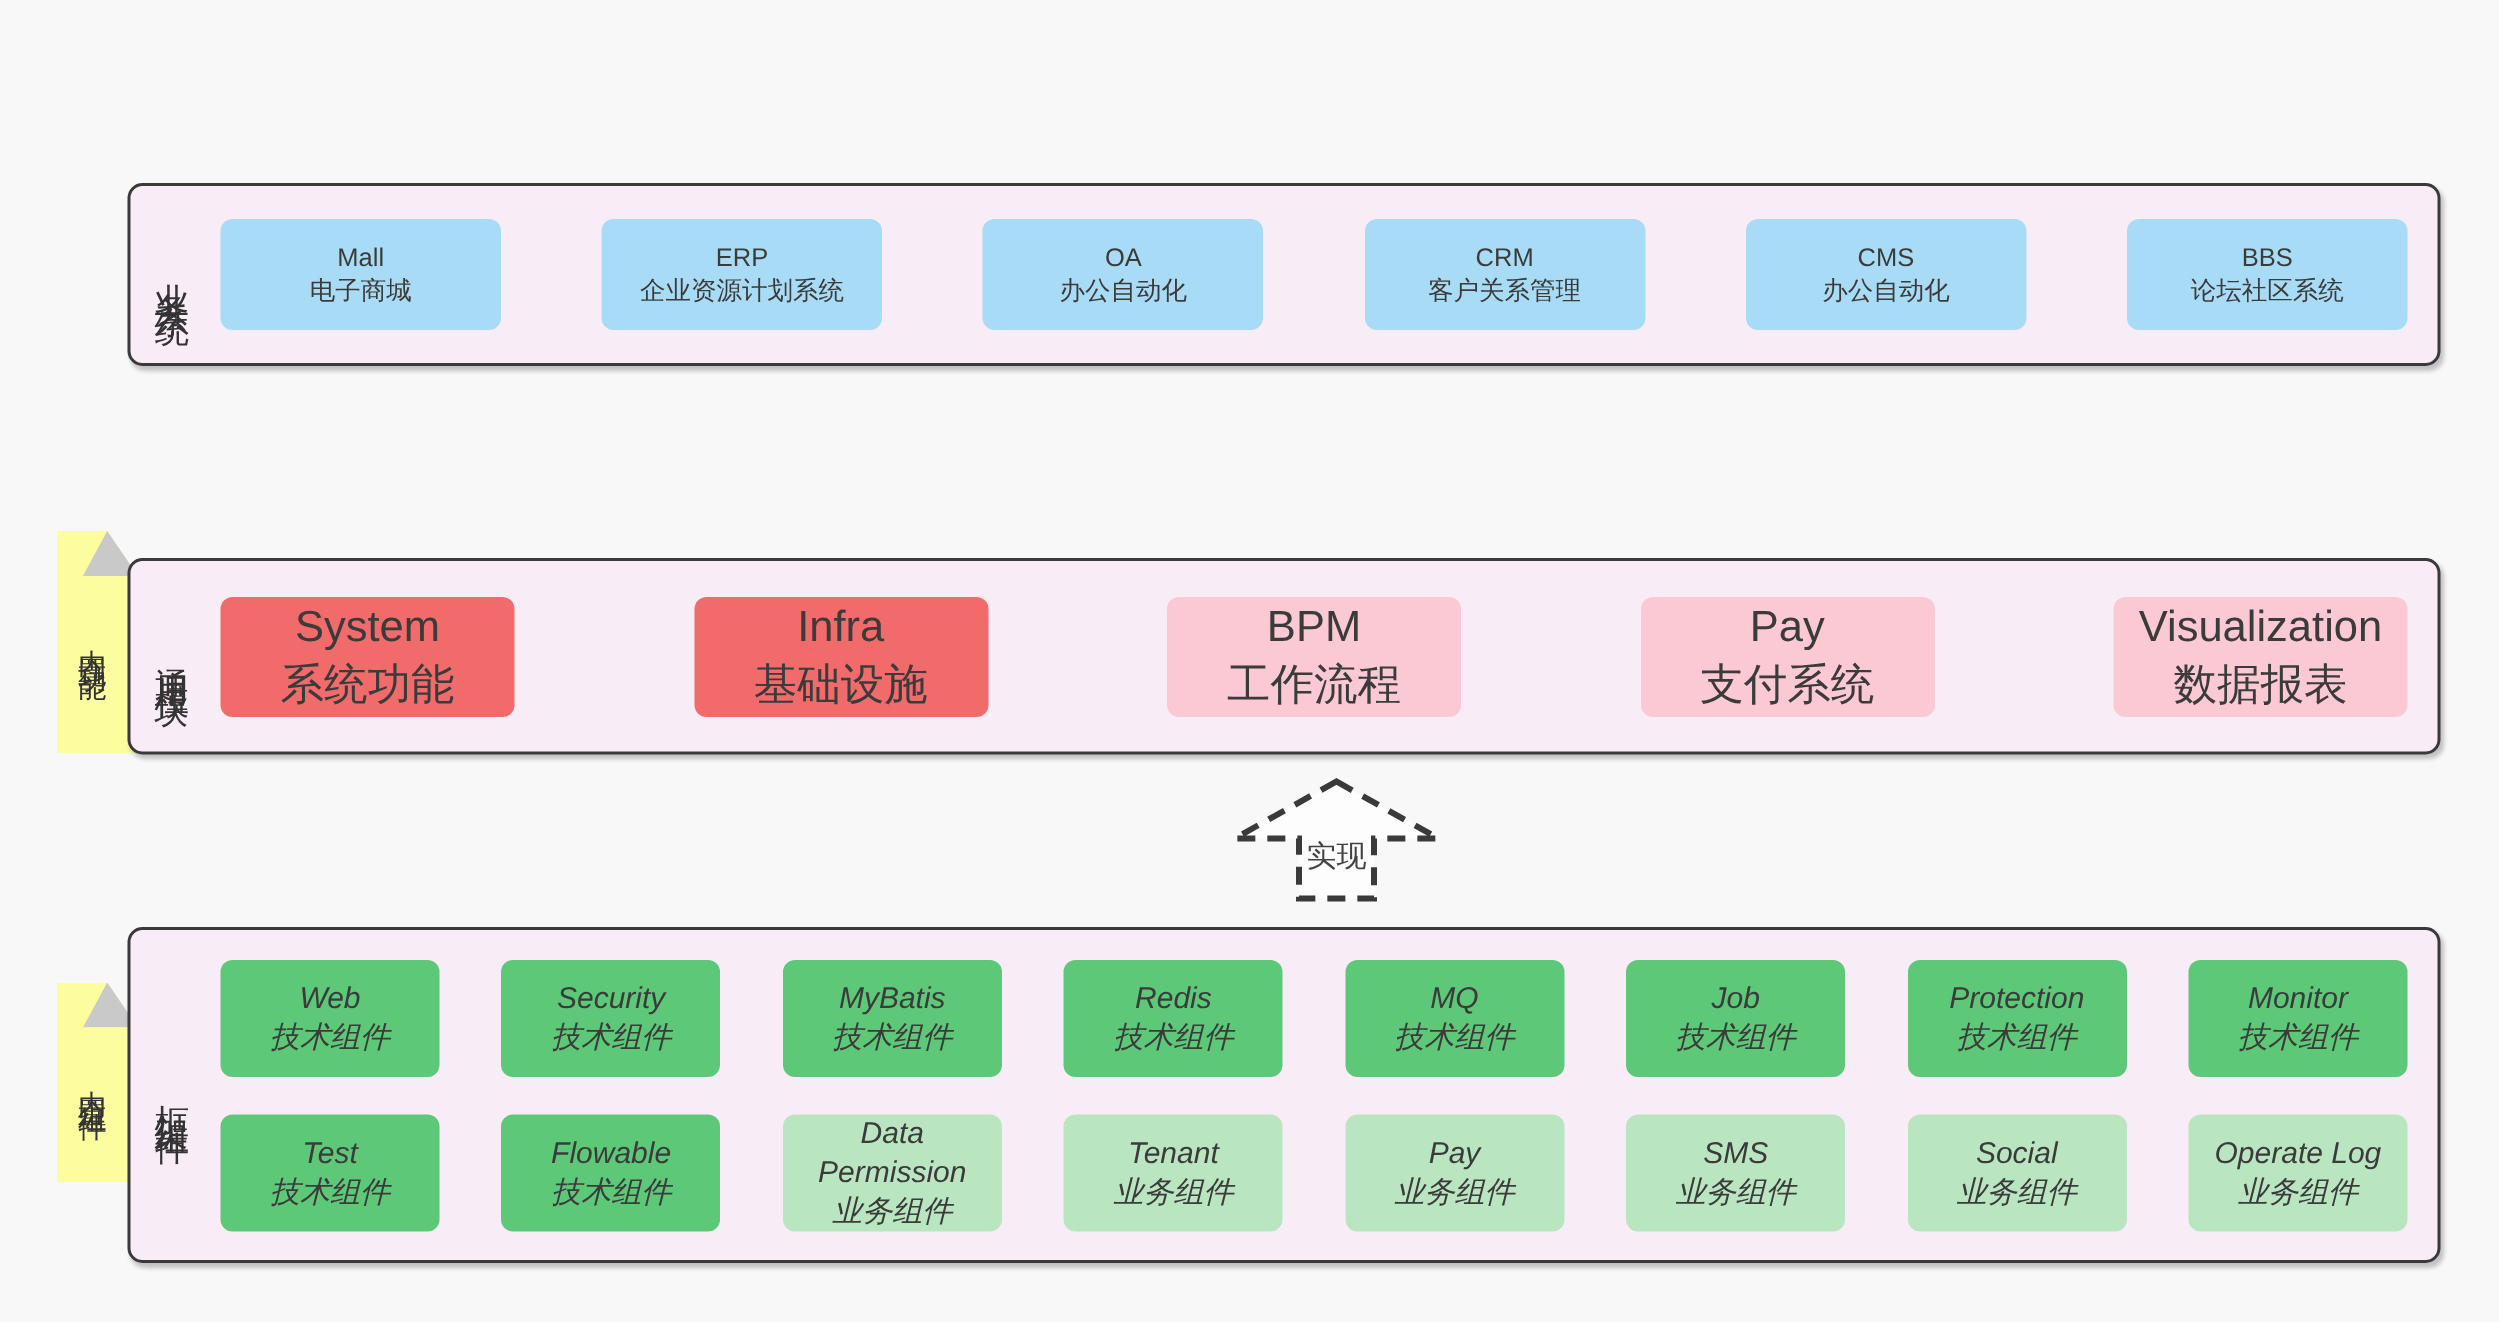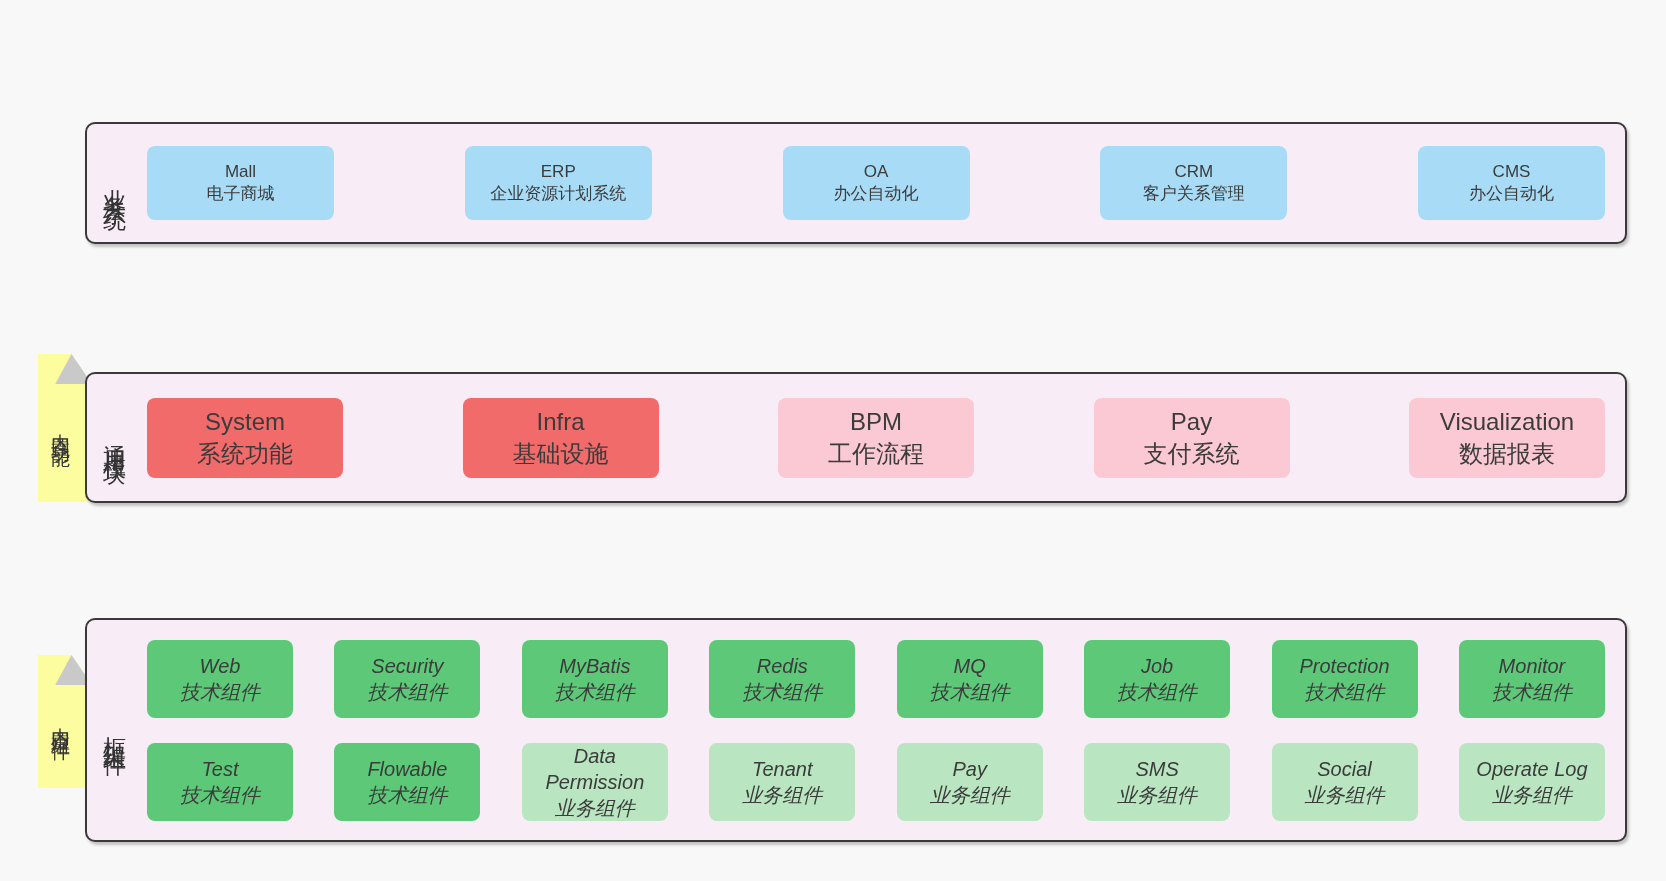--- a/index.html
+++ b/index.html
@@ -30,21 +30,21 @@
     margin:0 20px 0 60px;
   }
   .band-content.stack{flex-direction:column;align-items:stretch;gap:25px;}
   .band-row{display:flex;justify-content:space-between;align-items:center;}
   
   .box{
     display:flex;flex-direction:column;align-items:center;justify-content:center;
     border-radius:8px;text-align:center;line-height:1.32;color:var(--c-text,#3b3b3b);
   }
   .band-business .box{width:187px;height:74px;font-size:17px;background:var(--c-blue,#a8dcf6);}
-  .band-modules  .box{width:196px;height:80px;font-size:24px;}
+  .band-modules  .box{width:196px;height:80px;font-size:29px;}
   .box.red {background:var(--c-red,#f16b6b);}
   .box.pink{background:var(--c-pink,#fbc9d3);}
   .band-framework .box{width:146px;height:78px;font-size:20px;line-height:1.3;background:var(--c-green_light,#b9e6c0);font-style:italic;}
   .band-framework .box.green{background:var(--c-green_dark,#5dc878);}
   
   .arrow{position:absolute;width:142px;height:84px;z-index:1;}
   .arrow svg{display:block;}
   .arrow-label{
     position:absolute;left:50%;top:38px;transform:translateX(-50%);
     background:#fdfdfd;padding:1px 3px;font-size:20px;color:#444;white-space:nowrap;
@@ -99,20 +99,24 @@
         <div>办公自动化</div>
       </div>
       <div class="box">
         <div>CRM</div>
         <div>客户关系管理</div>
       </div>
       <div class="box">
         <div>CMS</div>
         <div>办公自动化</div>
       </div>
+      <div class="box">
+        <div>BBS</div>
+        <div>论坛社区系统</div>
+      </div>
     </div>
   </section>
 
 
   <section class="band band-modules" style="top:372px;height:131px;">
     <div class="band-label">通用模块</div>
     <div class="band-content">
       <div class="box red">
         <div>System</div>
         <div>系统功能</div>
@@ -129,20 +133,26 @@
         <div>Pay</div>
         <div>支付系统</div>
       </div>
       <div class="box pink">
         <div>Visualization</div>
         <div>数据报表</div>
       </div>
     </div>
   </section>
 
+  <div class="arrow" style="left:820px;top:518px;">
+    <svg viewBox="0 0 142 84" width="142" height="84">
+      <polygon points="71,3 139,41 96,41 96,81 46,81 46,41 3,41" fill="#fdfdfd" stroke="#3a3a3a" stroke-width="4" stroke-dasharray="12 8"></polygon>
+    </svg>
+    <span class="arrow-label">实现</span>
+  </div>
 
   <section class="band band-framework" style="top:618px;height:224px;">
     <div class="band-label">框架组件</div>
     <div class="band-content stack">
       <div class="band-row">
         <div class="box green">
           <div>Web</div>
           <div>技术组件</div>
         </div>
         <div class="box green">

